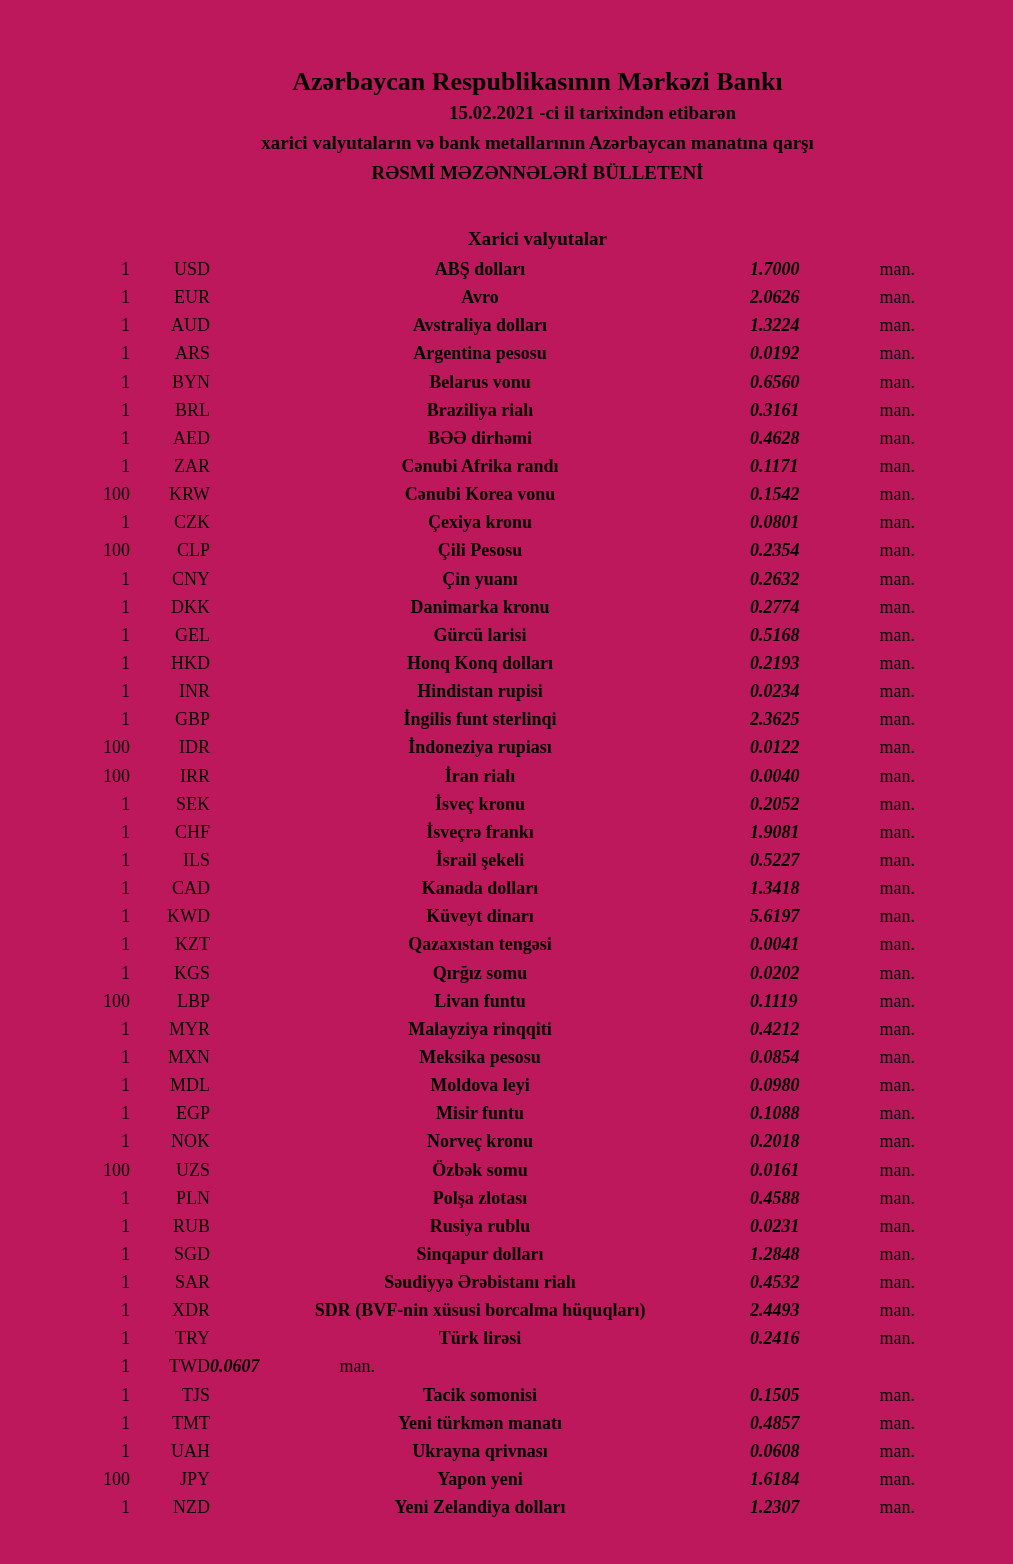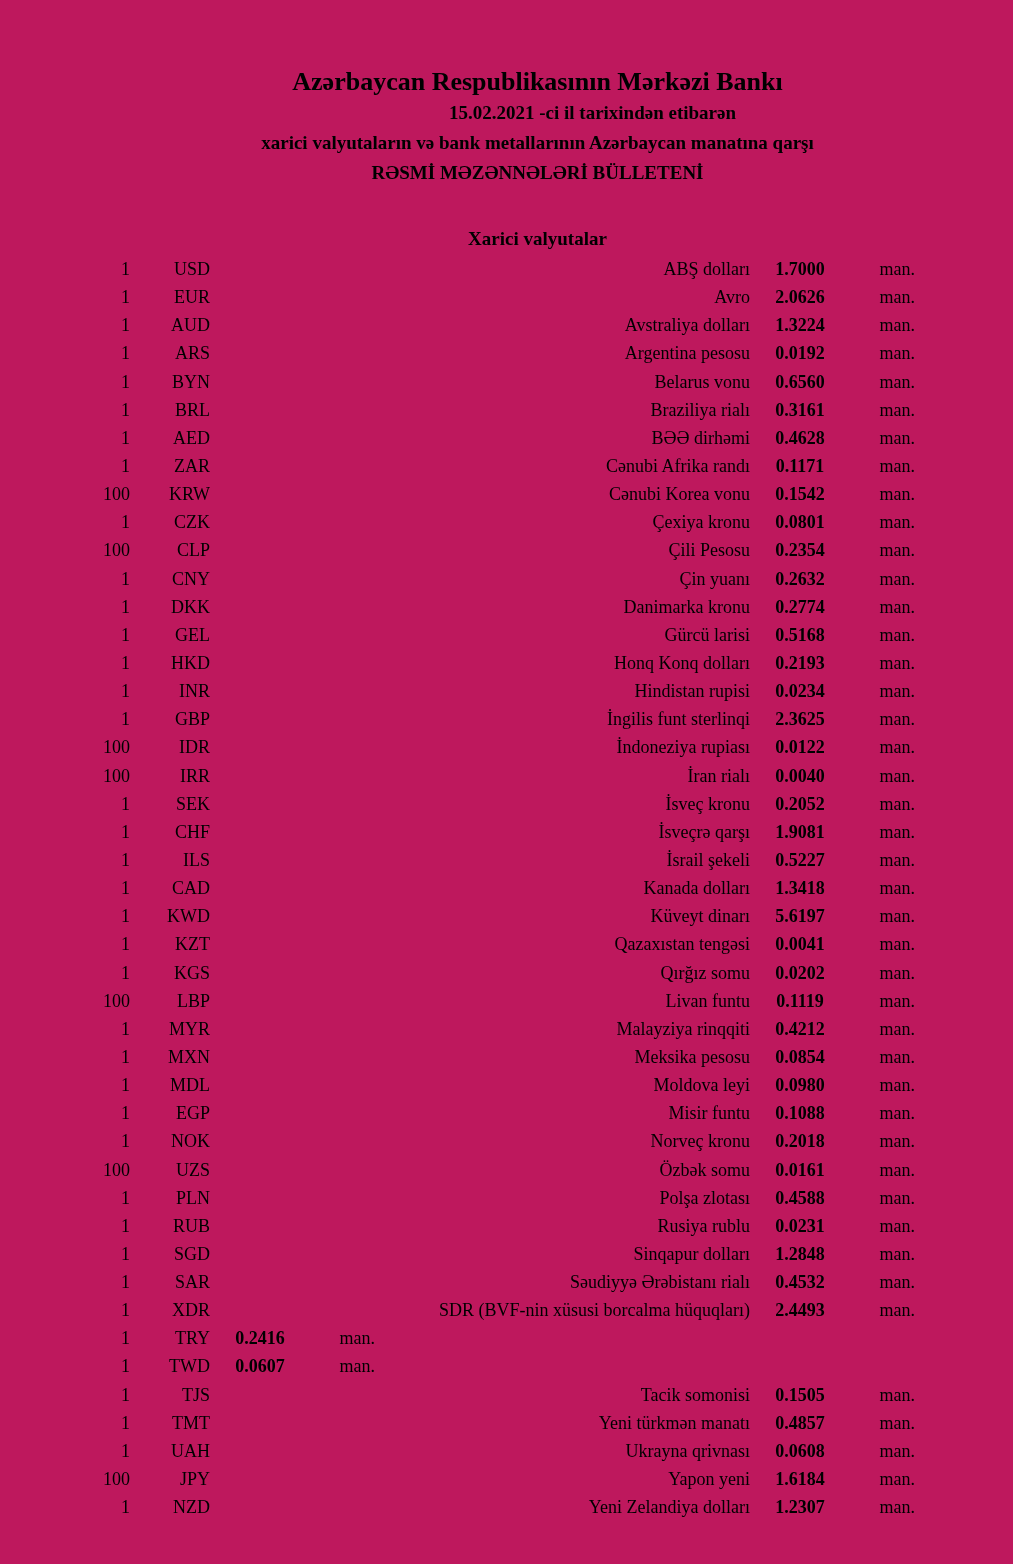--- a/index.html
+++ b/index.html
@@ -72,28 +72,30 @@
     text-align: right;
     flex: none;
   }
   .code {
     width: 80px;
     text-align: right;
     flex: none;
   }
   .name {
     flex: 1;
-    text-align: right;
+    text-align: center;
     white-space: nowrap;
     overflow: hidden;
+    font-weight: bold;
   }
   .rate {
     width: 100px;
-    text-align: center;
-    font-weight: bold;
+    text-align: left;
+    font-weight: bold;
+    font-style: italic;
     flex: none;
   }
   .unit {
     width: 48px;
     margin-left: 17px;
     text-align: right;
     flex: none;
   }
 </style>
 </head>
@@ -267,21 +269,21 @@
     <span class="qty">1</span>
     <span class="code">SEK</span>
     <span class="name">İsveç kronu</span>
     <span class="rate">0.2052</span>
     <span class="unit">man.</span>
   </div>
 
   <div class="row">
     <span class="qty">1</span>
     <span class="code">CHF</span>
-    <span class="name">İsveçrə qarşı</span>
+    <span class="name">İsveçrə frankı</span>
     <span class="rate">1.9081</span>
     <span class="unit">man.</span>
   </div>
 
   <div class="row">
     <span class="qty">1</span>
     <span class="code">ILS</span>
     <span class="name">İsrail şekeli</span>
     <span class="rate">0.5227</span>
     <span class="unit">man.</span>
@@ -411,20 +413,21 @@
     <span class="qty">1</span>
     <span class="code">XDR</span>
     <span class="name">SDR (BVF-nin xüsusi borcalma hüquqları)</span>
     <span class="rate">2.4493</span>
     <span class="unit">man.</span>
   </div>
 
   <div class="row">
     <span class="qty">1</span>
     <span class="code">TRY</span>
+    <span class="name">Türk lirəsi</span>
     <span class="rate">0.2416</span>
     <span class="unit">man.</span>
   </div>
 
   <div class="row">
     <span class="qty">1</span>
     <span class="code">TWD</span>
     <span class="rate">0.0607</span>
     <span class="unit">man.</span>
   </div>

